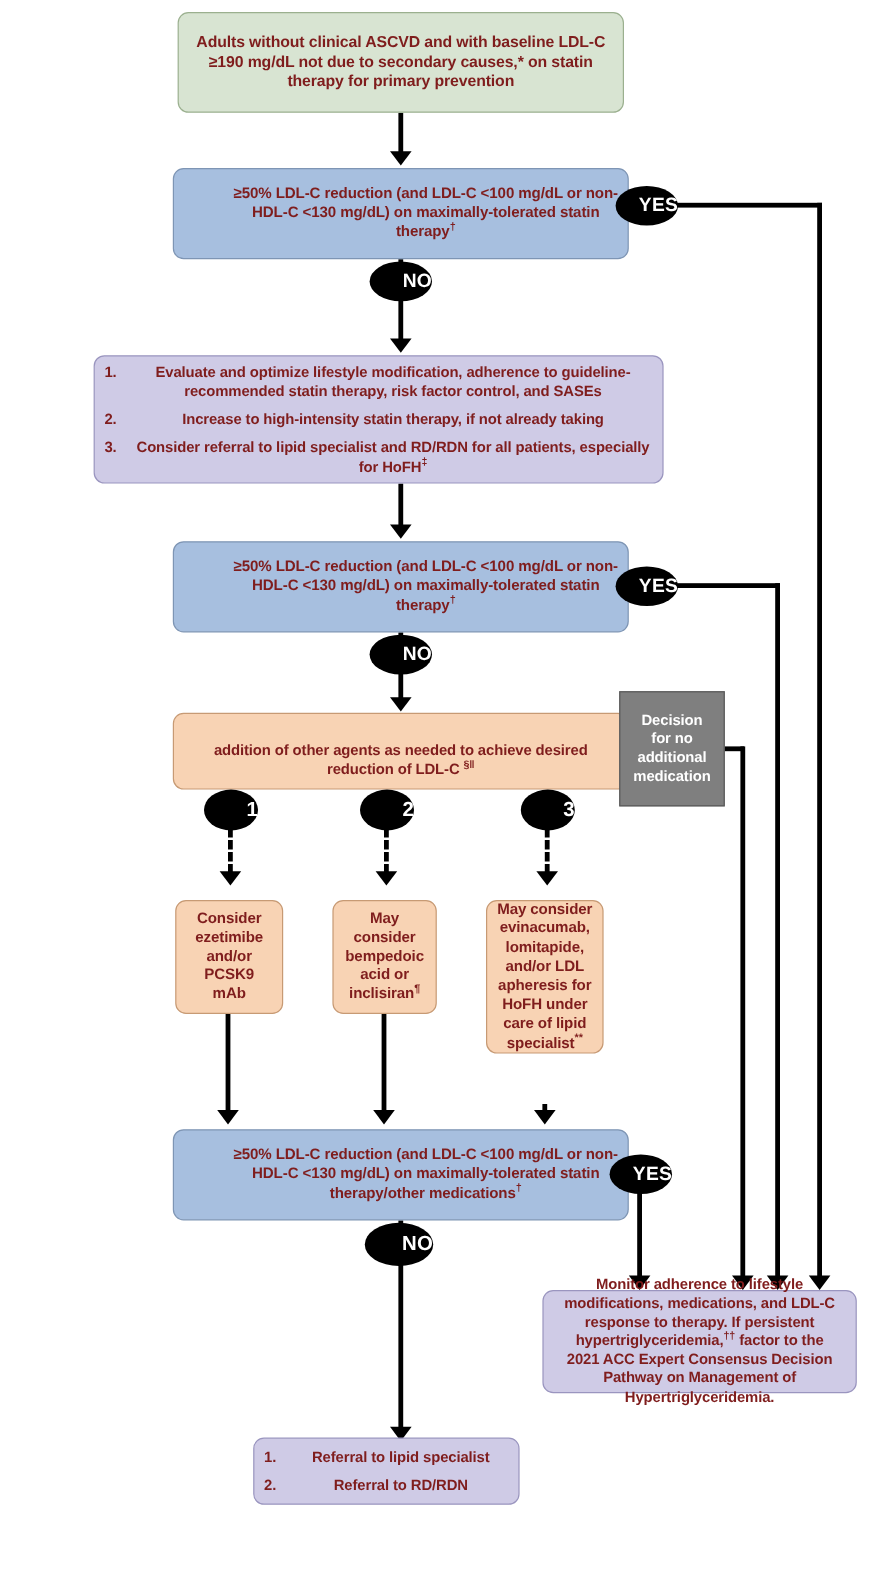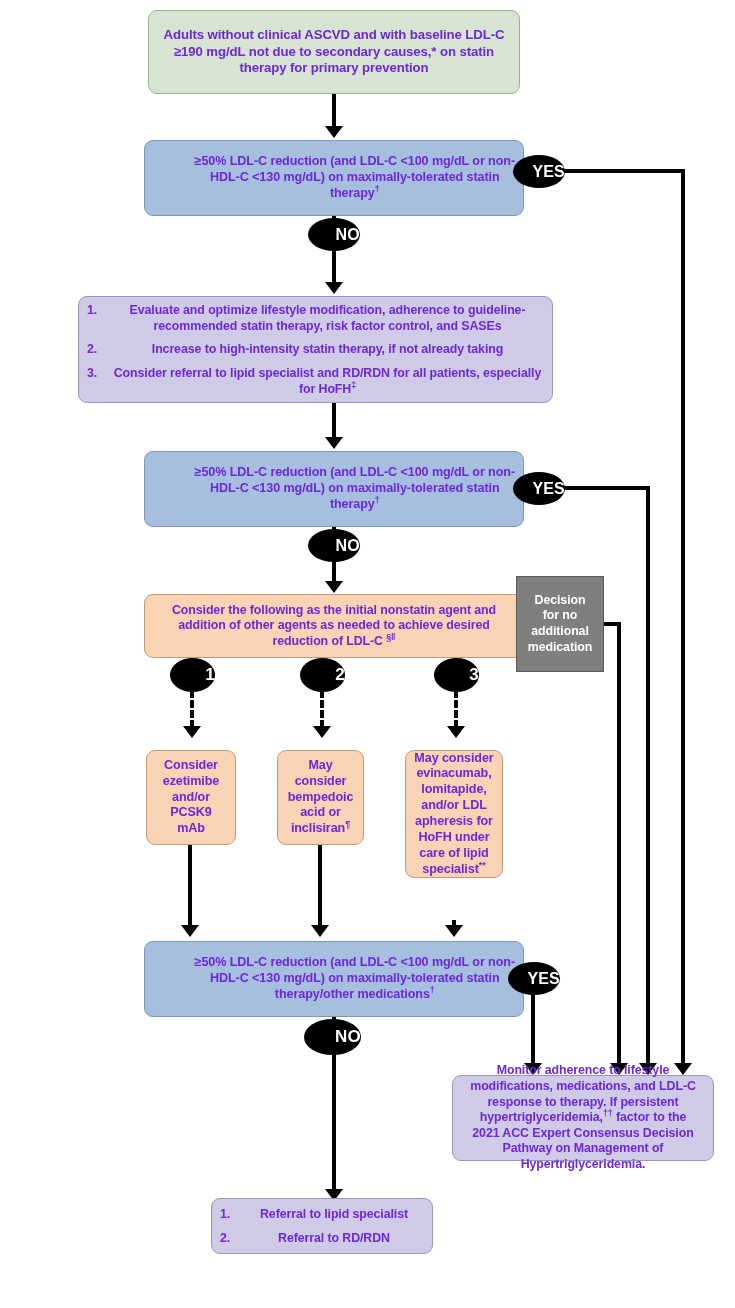--- a/index.html
+++ b/index.html
@@ -19,21 +19,21 @@
     overflow: hidden;
   }
   .node {
     position: absolute;
     box-sizing: border-box;
     border: 1px solid #7f7f7f;
     border-radius: 9px;
     display: flex;
     flex-direction: column;
     justify-content: center;
-    color: #6d28d9;
+    color: #7f1d1d;
     font-weight: 700;
     letter-spacing: -0.1px;
     z-index: 3;
   }
   .node .txt {
     text-align: center;
     line-height: 1.26;
     padding: 0 8px;
   }
   .green  { background: #d8e4d2; border-color: #9bb08f; }
@@ -162,21 +162,21 @@
   <div class="arrow" style="left:639px; top:1063px;"></div>
 
   <div class="vline" style="left:332px; top:527px; height:56px;"></div>
   <div class="pill" style="left:308px; top:529px; width:52px; height:33px; font-size:16px;">
     <span>NO</span>
     </div>
   <div class="arrow" style="left:325px; top:581px;"></div>
 
   <div class="node orange" style="left:144px; top:594px; width:380px; height:64px; font-size:12.4px;">
     <div class="txt">
-      <span>Consider the following as the initial nonstatin agent and</span><br>
+      <br>
       <span>addition of other agents as needed to achieve desired</span><br>
       <span>reduction of LDL-C </span><sup>§‖</sup>
     </div>
   </div>
 
   <div class="node gray" style="left:516px; top:576px; width:88px; height:96px; font-size:12.4px; border-radius:0;">
     <div class="txt">Decision for no additional medication</div>
   </div>
 
   <div class="hline" style="left:602px; top:622px; width:18px;"></div>

